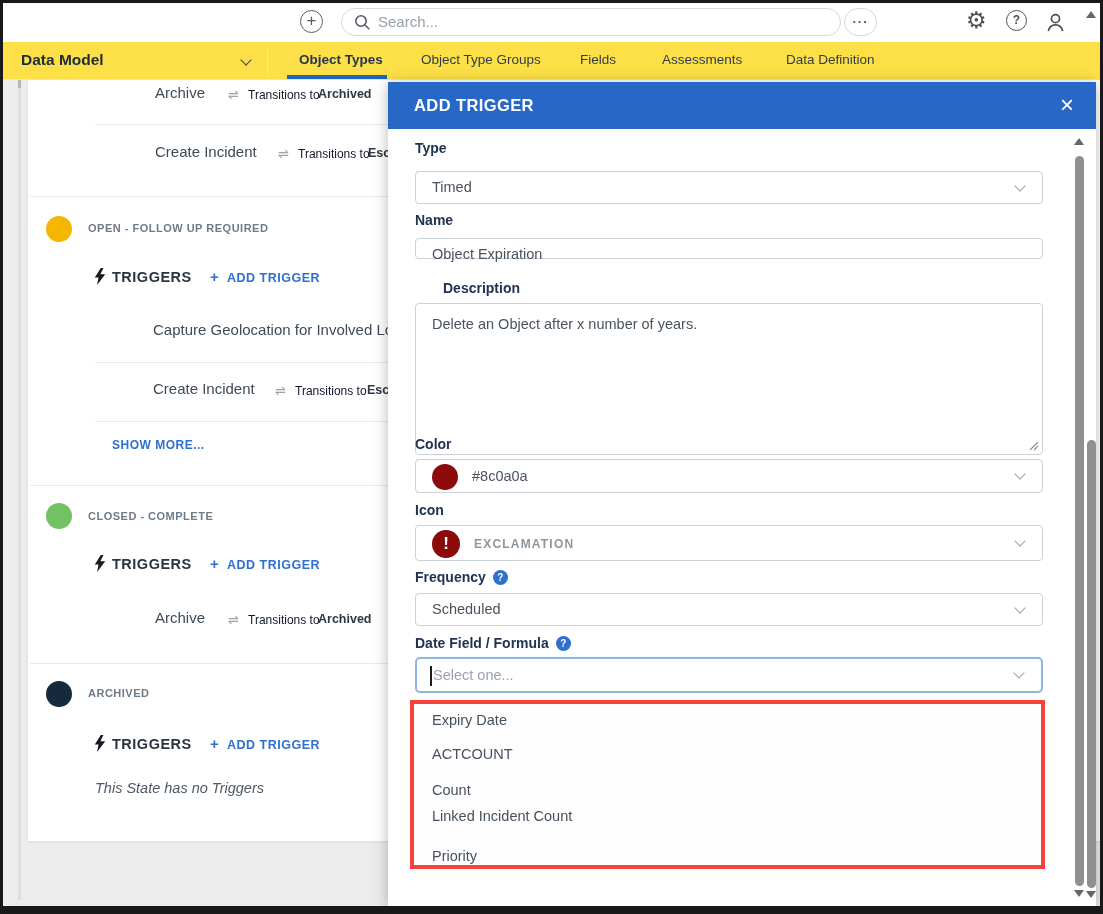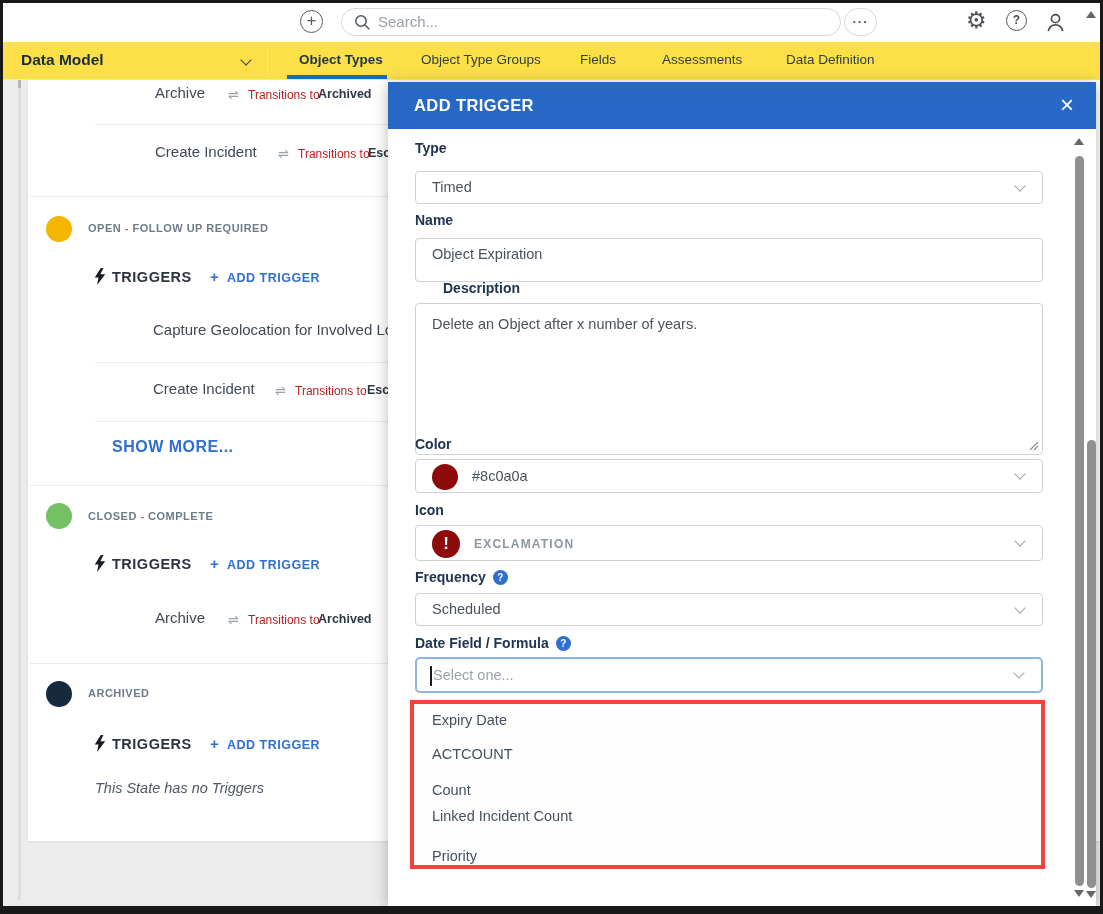--- a/index.html
+++ b/index.html
@@ -23,29 +23,29 @@
   .vdiv { left:264px; top:6px; width:1px; height:26px; background:#e3e5e8; }
   .tab { top:0; line-height:35px; font-size:13.5px; color:#2e3d4d; cursor:pointer; white-space:nowrap; }
   .tab-underline { left:284px; top:33px; width:100px; height:4px; background:#1f66c0; }
   
   .content-bg { left:3px; top:80px; width:1097px; height:826px; background:#ececed; }
   .gutter-line { left:18px; top:80px; width:3px; height:820px; background:#dcdedf; }
   .gutter-cap { left:18px; top:80px; width:3px; height:8px; background:#b5b8bb; }
   .card { left:28px; top:80px; width:1075px; height:761px; background:#fff; box-shadow:0 1px 3px rgba(0,0,0,0.08); }
   .trig-name { font-size:15px; color:#3f4a56; white-space:nowrap; cursor:pointer; }
   .trans-glyph { font-size:13px; color:#9aa2ab; }
-  .trans-label { font-size:12px; color:#b91c1c; white-space:nowrap; }
+  .trans-label { font-size:12px; color:#0f172a; white-space:nowrap; }
   .trans-target { font-size:12.5px; font-weight:bold; color:#2c3845; white-space:nowrap; }
   .hdiv { height:1px; background:#e9eaeb; }
   .state-dot { width:26px; height:26px; border-radius:50%; }
   .state-title { font-size:11px; font-weight:600; color:#6e7b88; letter-spacing:0.5px; white-space:nowrap; }
   .triggers-lbl { font-size:14.5px; font-weight:bold; color:#2a3440; letter-spacing:0.5px; }
   .add-plus { color:#2e6fd0; font-size:15px; font-weight:bold; }
   .add-trigger { color:#2e6fd0; font-size:12.5px; font-weight:bold; letter-spacing:0.5px; cursor:pointer; white-space:nowrap; }
-  .show-more { color:#2e6fd0; font-size:16px; font-weight:bold; letter-spacing:0.5px; cursor:pointer; }
+  .show-more { color:#2e6fd0; font-size:12px; font-weight:bold; letter-spacing:0.5px; cursor:pointer; }
   .empty-state { font-size:14.5px; font-style:italic; color:#4e5965; }
   
   .modal { left:388px; top:82px; width:708px; height:824px; background:#fff; box-shadow:0 2px 14px rgba(0,0,0,0.28); z-index:5; }
   .modal-header { left:0; top:0; width:708px; height:47px; background:#2767c6; }
   .modal-title { left:26px; top:0; line-height:47px; font-size:16.5px; font-weight:bold; color:#fff; letter-spacing:0.4px; }
   .modal-close { left:662px; top:0; width:34px; line-height:45px; text-align:center; font-size:24px; color:#fff; cursor:pointer; }
   .f-label { font-size:14px; font-weight:600; color:#203452; white-space:nowrap; }
   .f-select { left:27px; width:628px; border:1px solid #ccd2d8; border-radius:4px; background:#fff; cursor:pointer; }
   .f-text { font-size:14.5px; color:#49535e; white-space:nowrap; }
   .sel-chev { position:absolute; right:18px; top:50%; margin-top:-6px; width:8px; height:8px; border-right:1.6px solid #9aa5ad; border-bottom:1.6px solid #9aa5ad; transform:rotate(45deg); }
@@ -165,21 +165,21 @@
       <div class="abs modal-close">×</div>
     </div>
 
     <div class="abs f-label" style="left:27px;top:58px;">Type</div>
     <div class="abs f-select" style="top:89px;height:33px;text-align:center;">
       <span class="abs f-text" style="left:16px;top:7px;">Timed</span>
       <span class="sel-chev"></span>
     </div>
 
     <div class="abs f-label" style="left:27px;top:130px;">Name</div>
-    <div class="abs f-select" style="top:156px;height:44px;cursor:text;">
+    <div class="abs f-select" style="top:156px;height:21px;cursor:text;">
       <span class="abs f-text" style="left:16px;top:7px;">Object Expiration</span>
     </div>
 
     <div class="abs f-label" style="left:27px;top:198px;padding-left:28px;">Description</div>
     <div class="abs f-select" style="top:221px;height:152px;cursor:text;text-align:right;">
       <span class="abs f-text" style="left:16px;top:12px;">Delete an Object after x number of years.</span>
       <svg class="abs" style="right:3px;bottom:3px;" width="10" height="10">
         <path d="M9 1 L1 9 M9 5 L5 9" stroke="#8a9098" stroke-width="1.1" fill="none"></path>
       </svg>
     </div>

